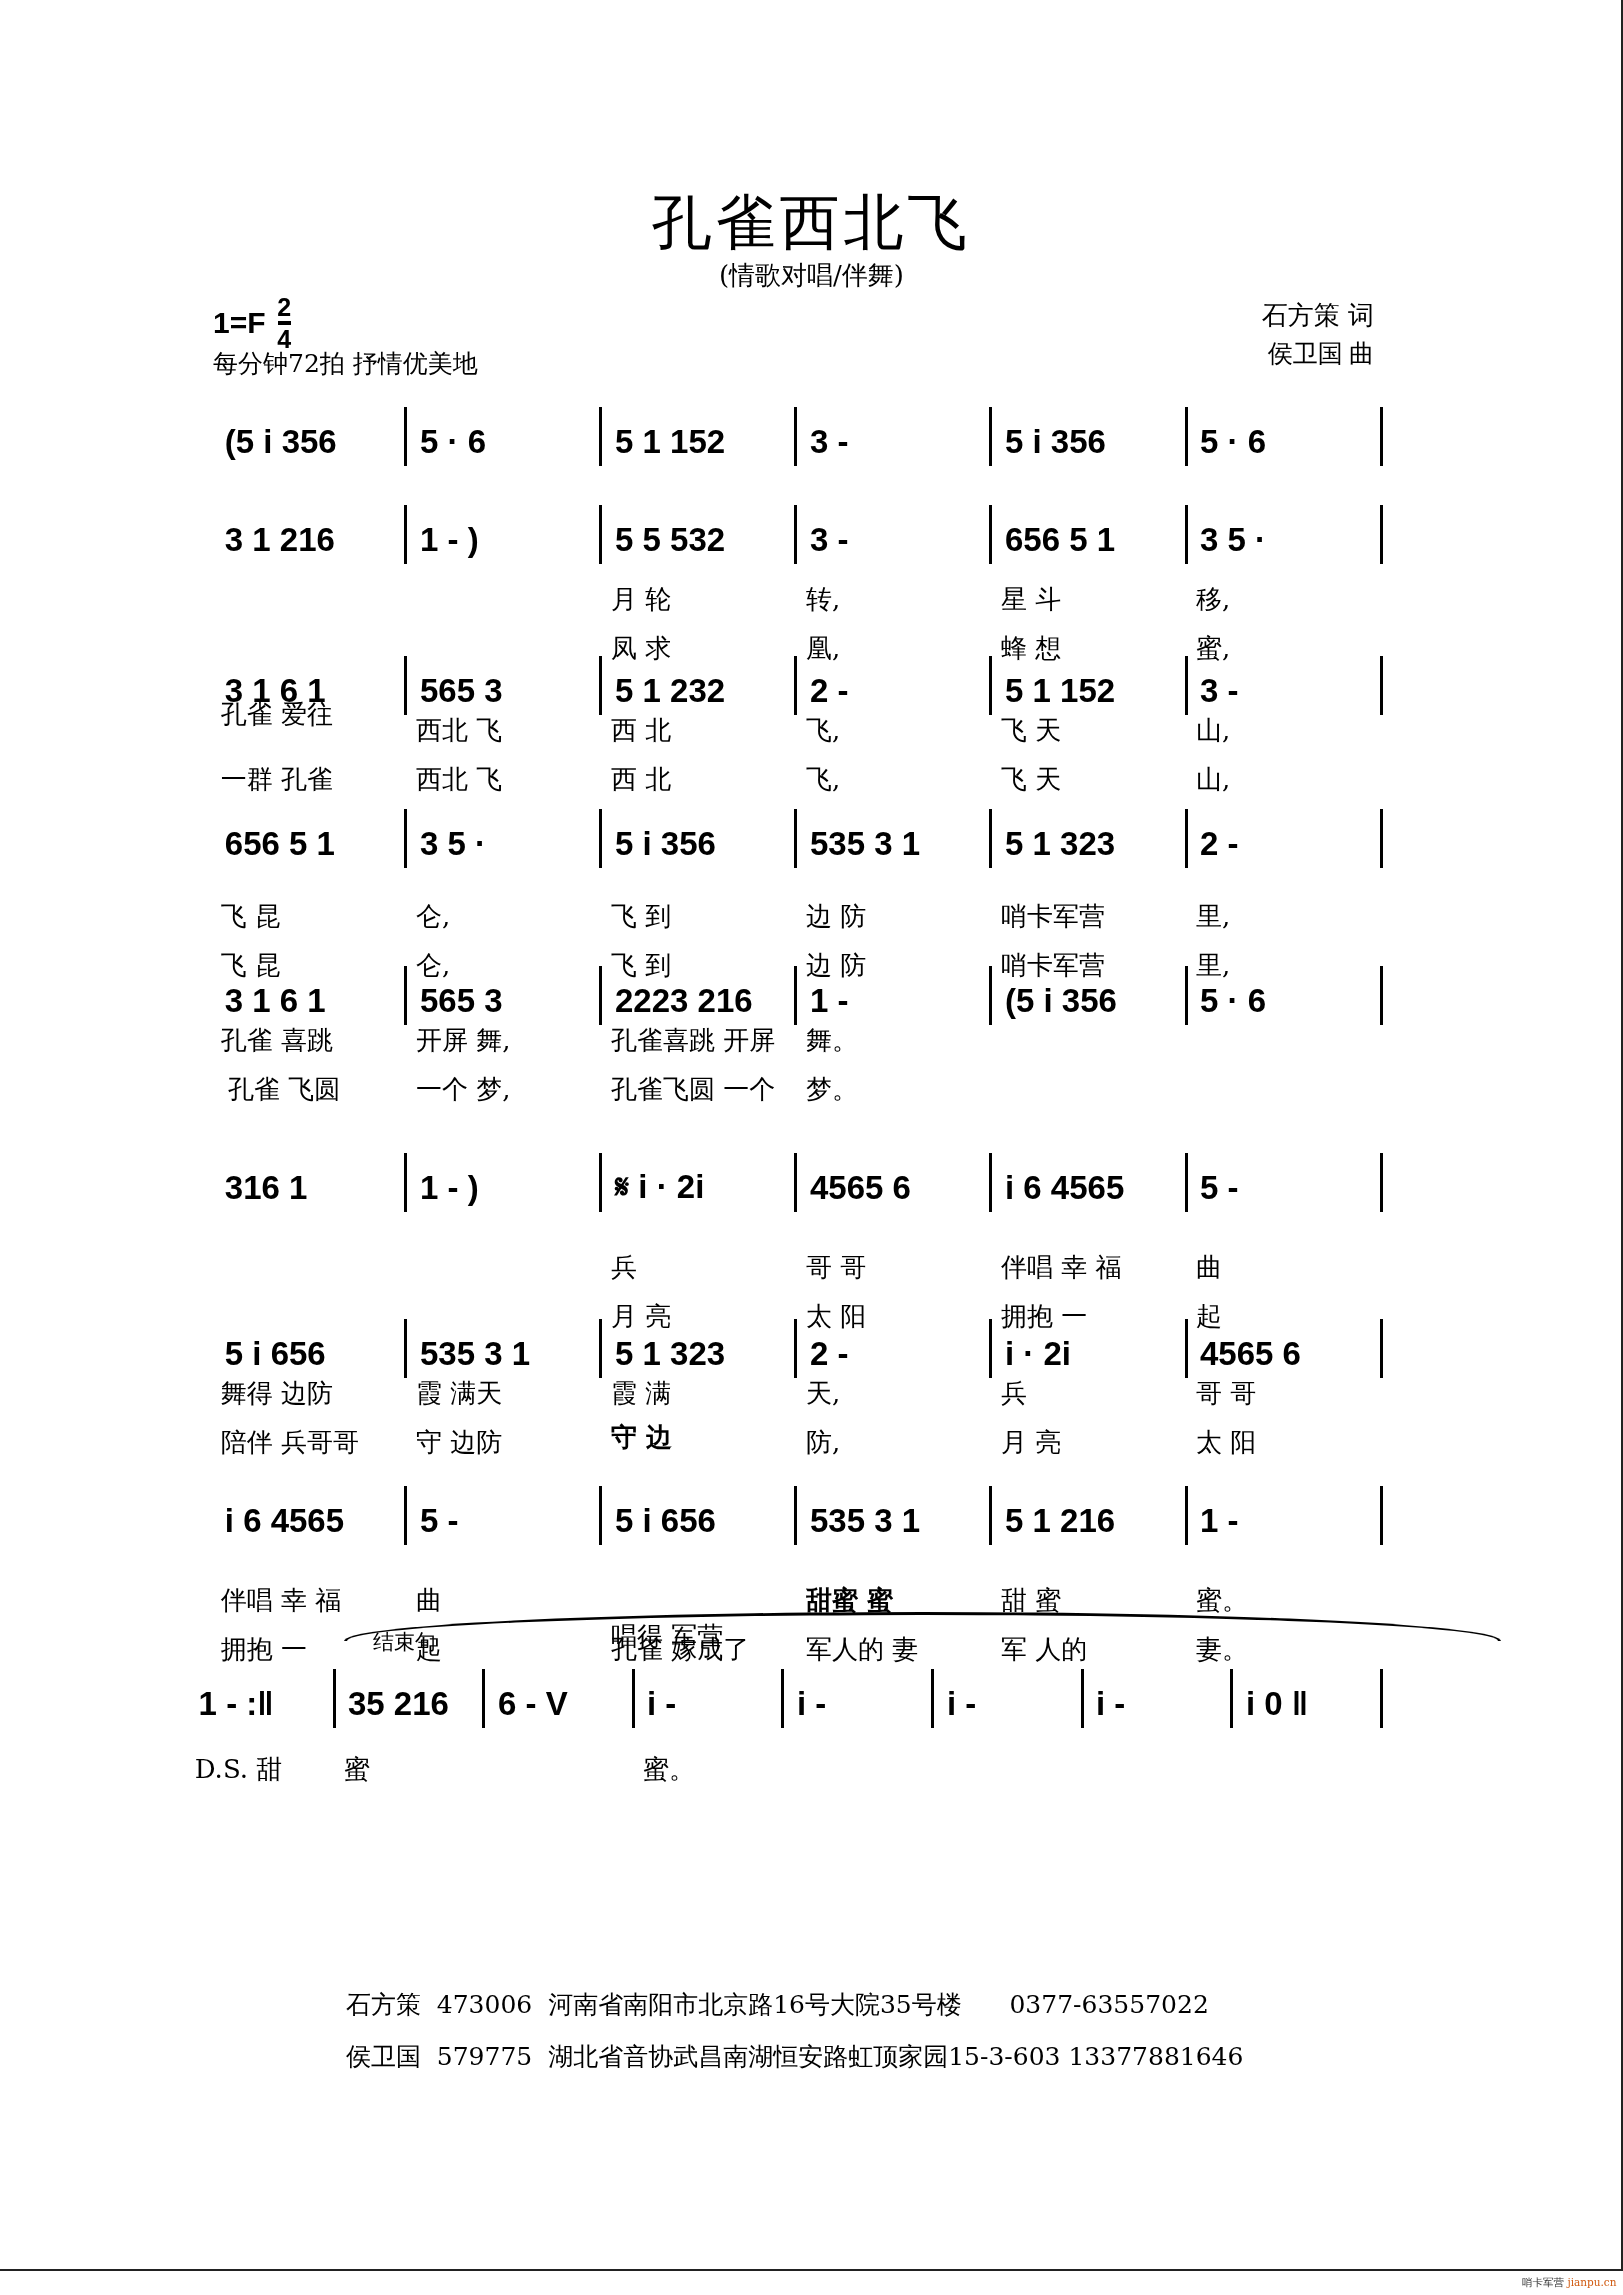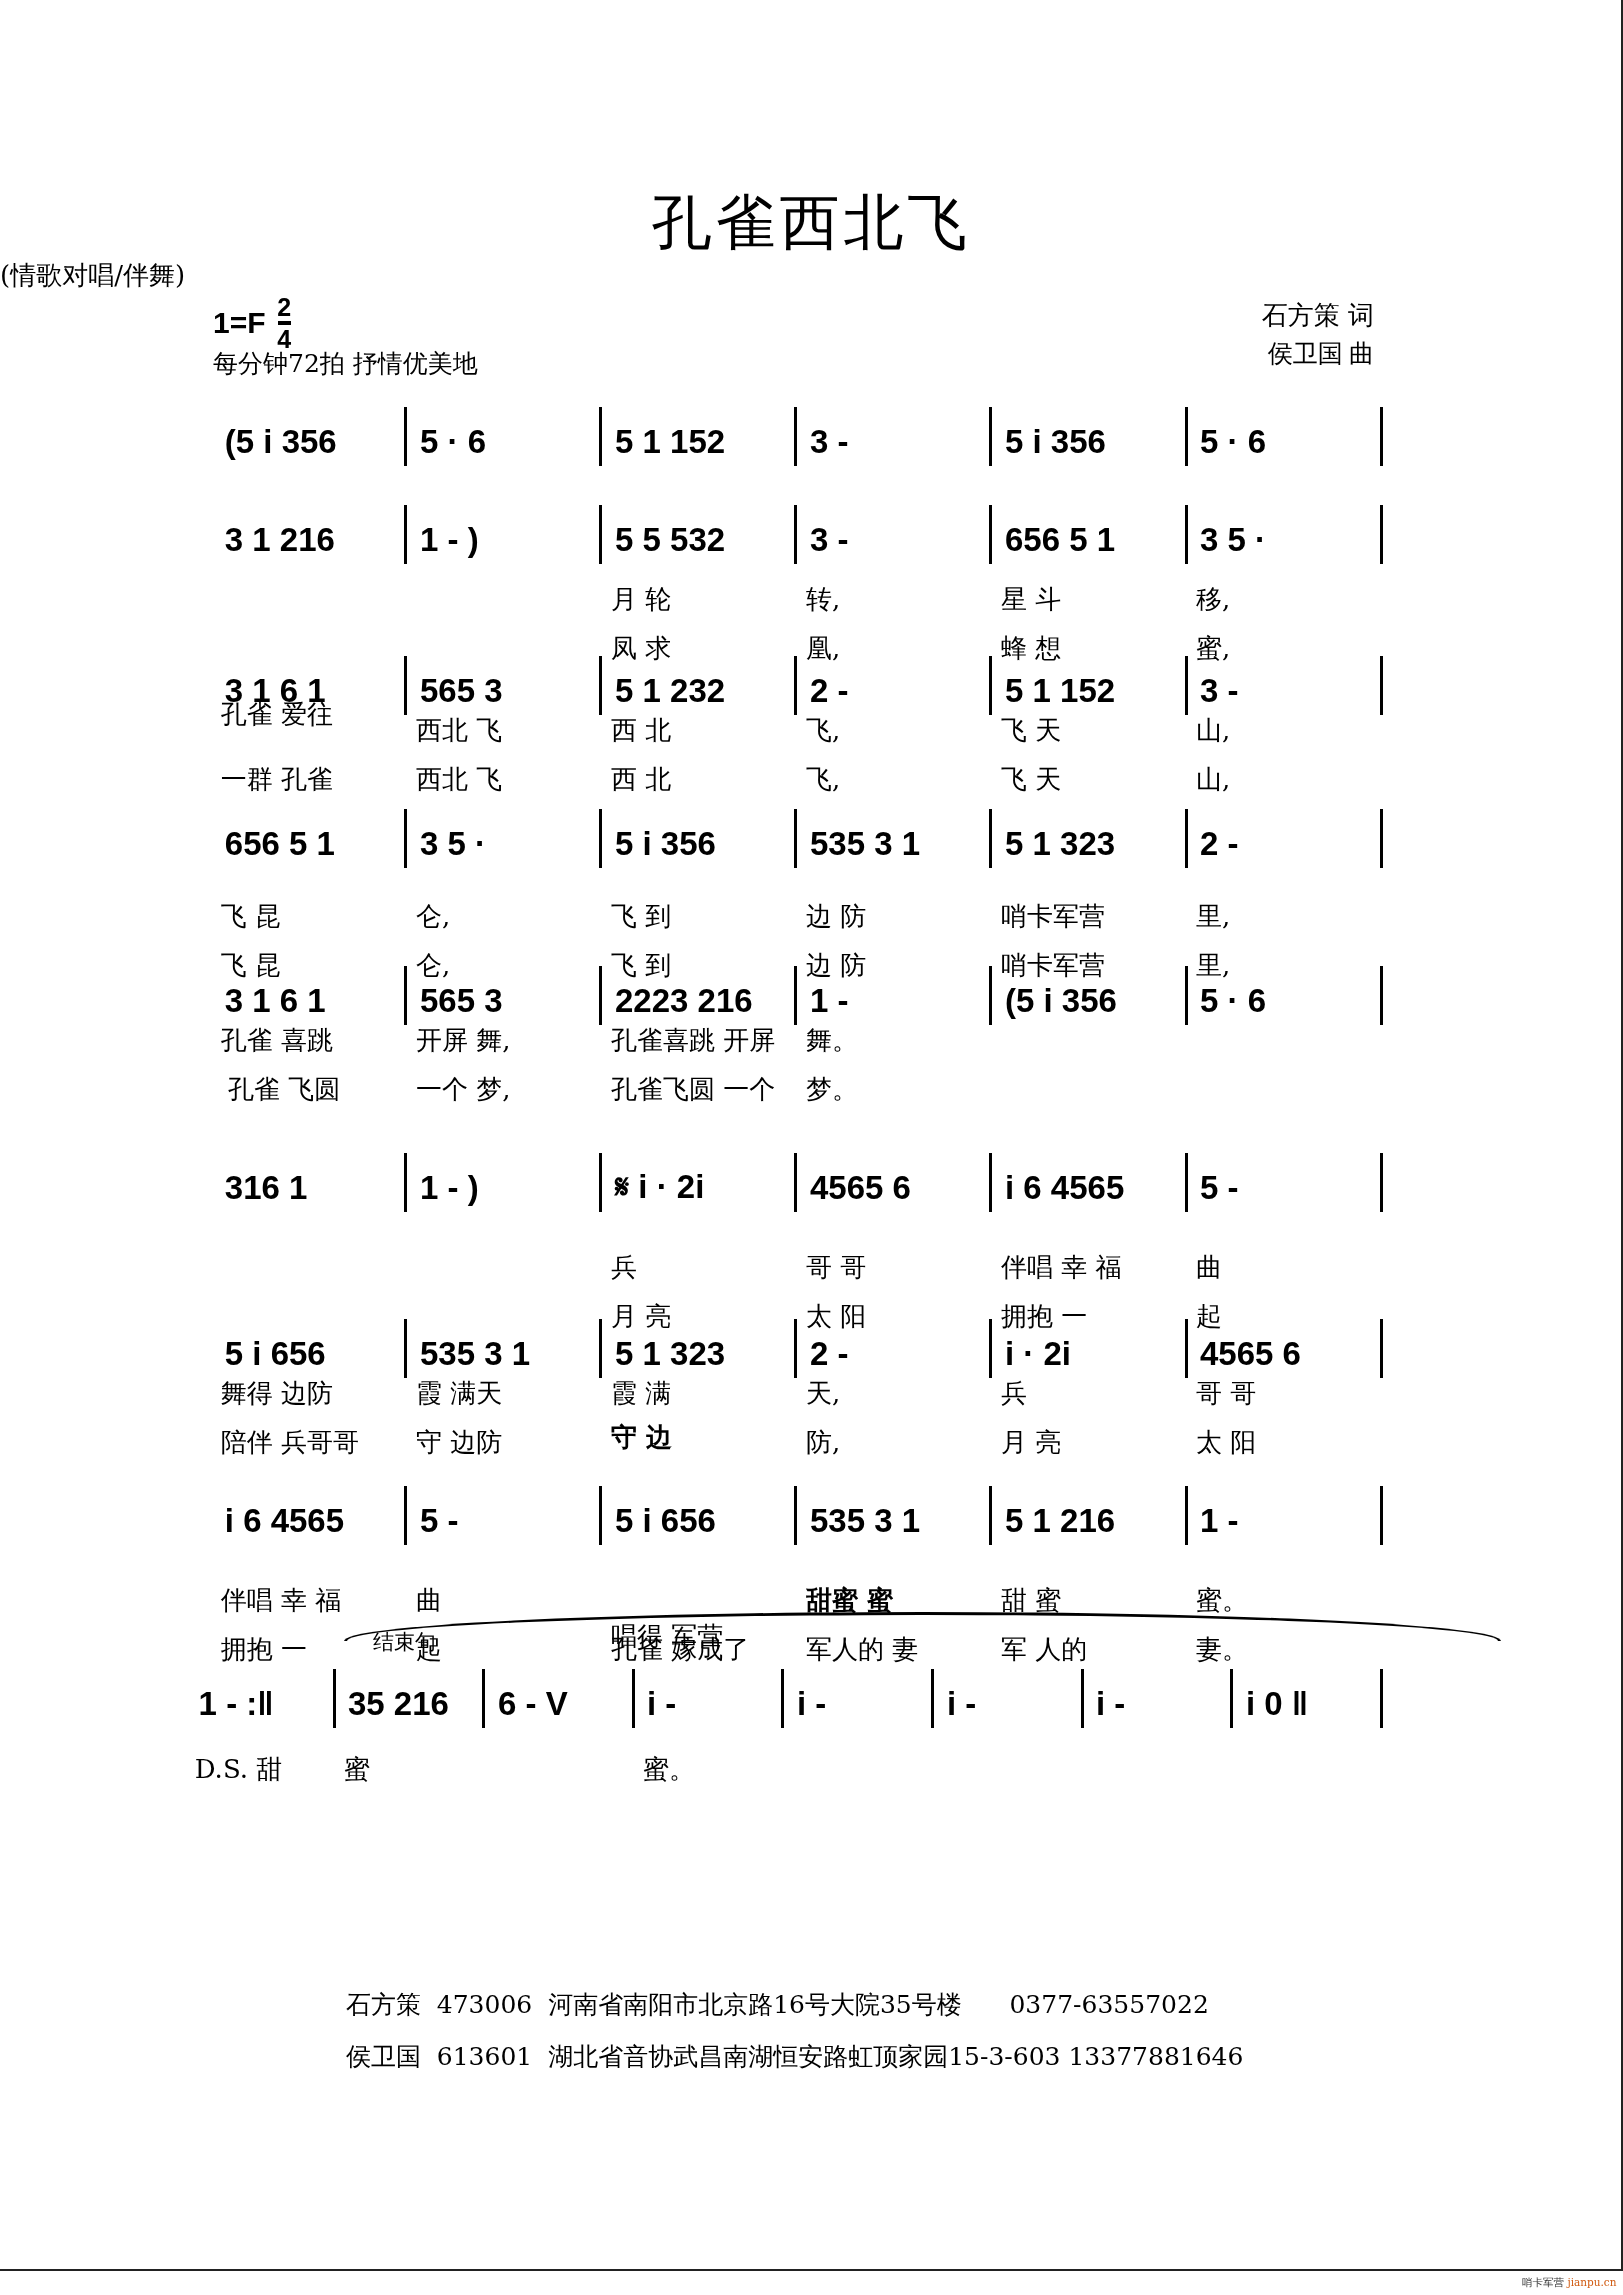--- a/index.html
+++ b/index.html
@@ -1,19 +1,19 @@
 <!DOCTYPE html>
 <html style="font-size:10.5px"><head>
 <meta charset="utf-8">
 <style>
   html, body { margin: 0; padding: 0; background: #ffffff; }
   body { width: 1623px; height: 2295px; position: relative; overflow: hidden; font-family: "DejaVu Serif", serif; color: #000; }
   .page-border { position: absolute; left: 0; top: 0; width: 1621px; height: 2269px; border-right: 2.6px solid #222; border-bottom: 2.6px solid #222; }
   .title { position: absolute; left: 0; width: 1623px; top: 183px; text-align: center; font-size: 60px; letter-spacing: 3.9px; font-family: "DejaVu Serif", serif; }
-  .subtitle { position: absolute; left: 0; width: 1623px; top: 258px; text-align: left; font-size: 26px; }
+  .subtitle { position: absolute; left: 0; width: 1623px; top: 258px; text-align: center; font-size: 26px; }
   .key { position: absolute; left: 213px; top: 294px; font-size: 27.5px; display: flex; align-items: center; }
   .key .one { font-family: "Liberation Sans", sans-serif; font-weight: bold; font-size: 30px; }
   .frac { display: inline-flex; flex-direction: column; align-items: center; margin-left: 11.8px; font-family: "Liberation Sans", sans-serif; font-weight: bold; font-size: 25px; line-height: 26px; }
   .frac .bar { width: 13px; height: 3.3px; background: #000; margin: 1.3px 0; }
   .tempo { position: absolute; left: 213px; top: 347px; font-size: 25px; }
   .credit { position: absolute; right: 249px; font-size: 25px; }
   .credit.lyr { top: 298px; }
   .credit.mus { top: 337px; font-family: Liberation Serif, serif; }
 
   .sys { position: absolute; left: 213px; width: 1171px; }
@@ -269,20 +269,20 @@
       <div class="lyr" style="left: 730px; top: 78px;"></div>
       <div class="lyr" style="left: 879px; top: 78px;"></div>
       <div class="lyr" style="left: 1029px; top: 78px;"></div>
     </div>
   </div>
 
 <div class="footer" style="top:1959px;">
   <span>石方策</span>  <span>473006</span>  <span>河南省南阳市北京路16号大院35号楼</span>      <span>0377-63557022</span>
 </div>
 <div class="footer" style="top:2011px;">
-  <span>侯卫国</span>  <span>613601</span>  <span>湖北省音协武昌南湖恒安路虹顶家园15-3-603</span> <span>13377881646</span>
+  <span>侯卫国</span>  <span>579775</span>  <span>湖北省音协武昌南湖恒安路虹顶家园15-3-603</span> <span>13377881646</span>
 </div>
 
 <div class="watermark">
   <span>哨卡军营</span>
   <span class="url">jianpu.cn</span>
 </div>
 
 
 </body></html>

